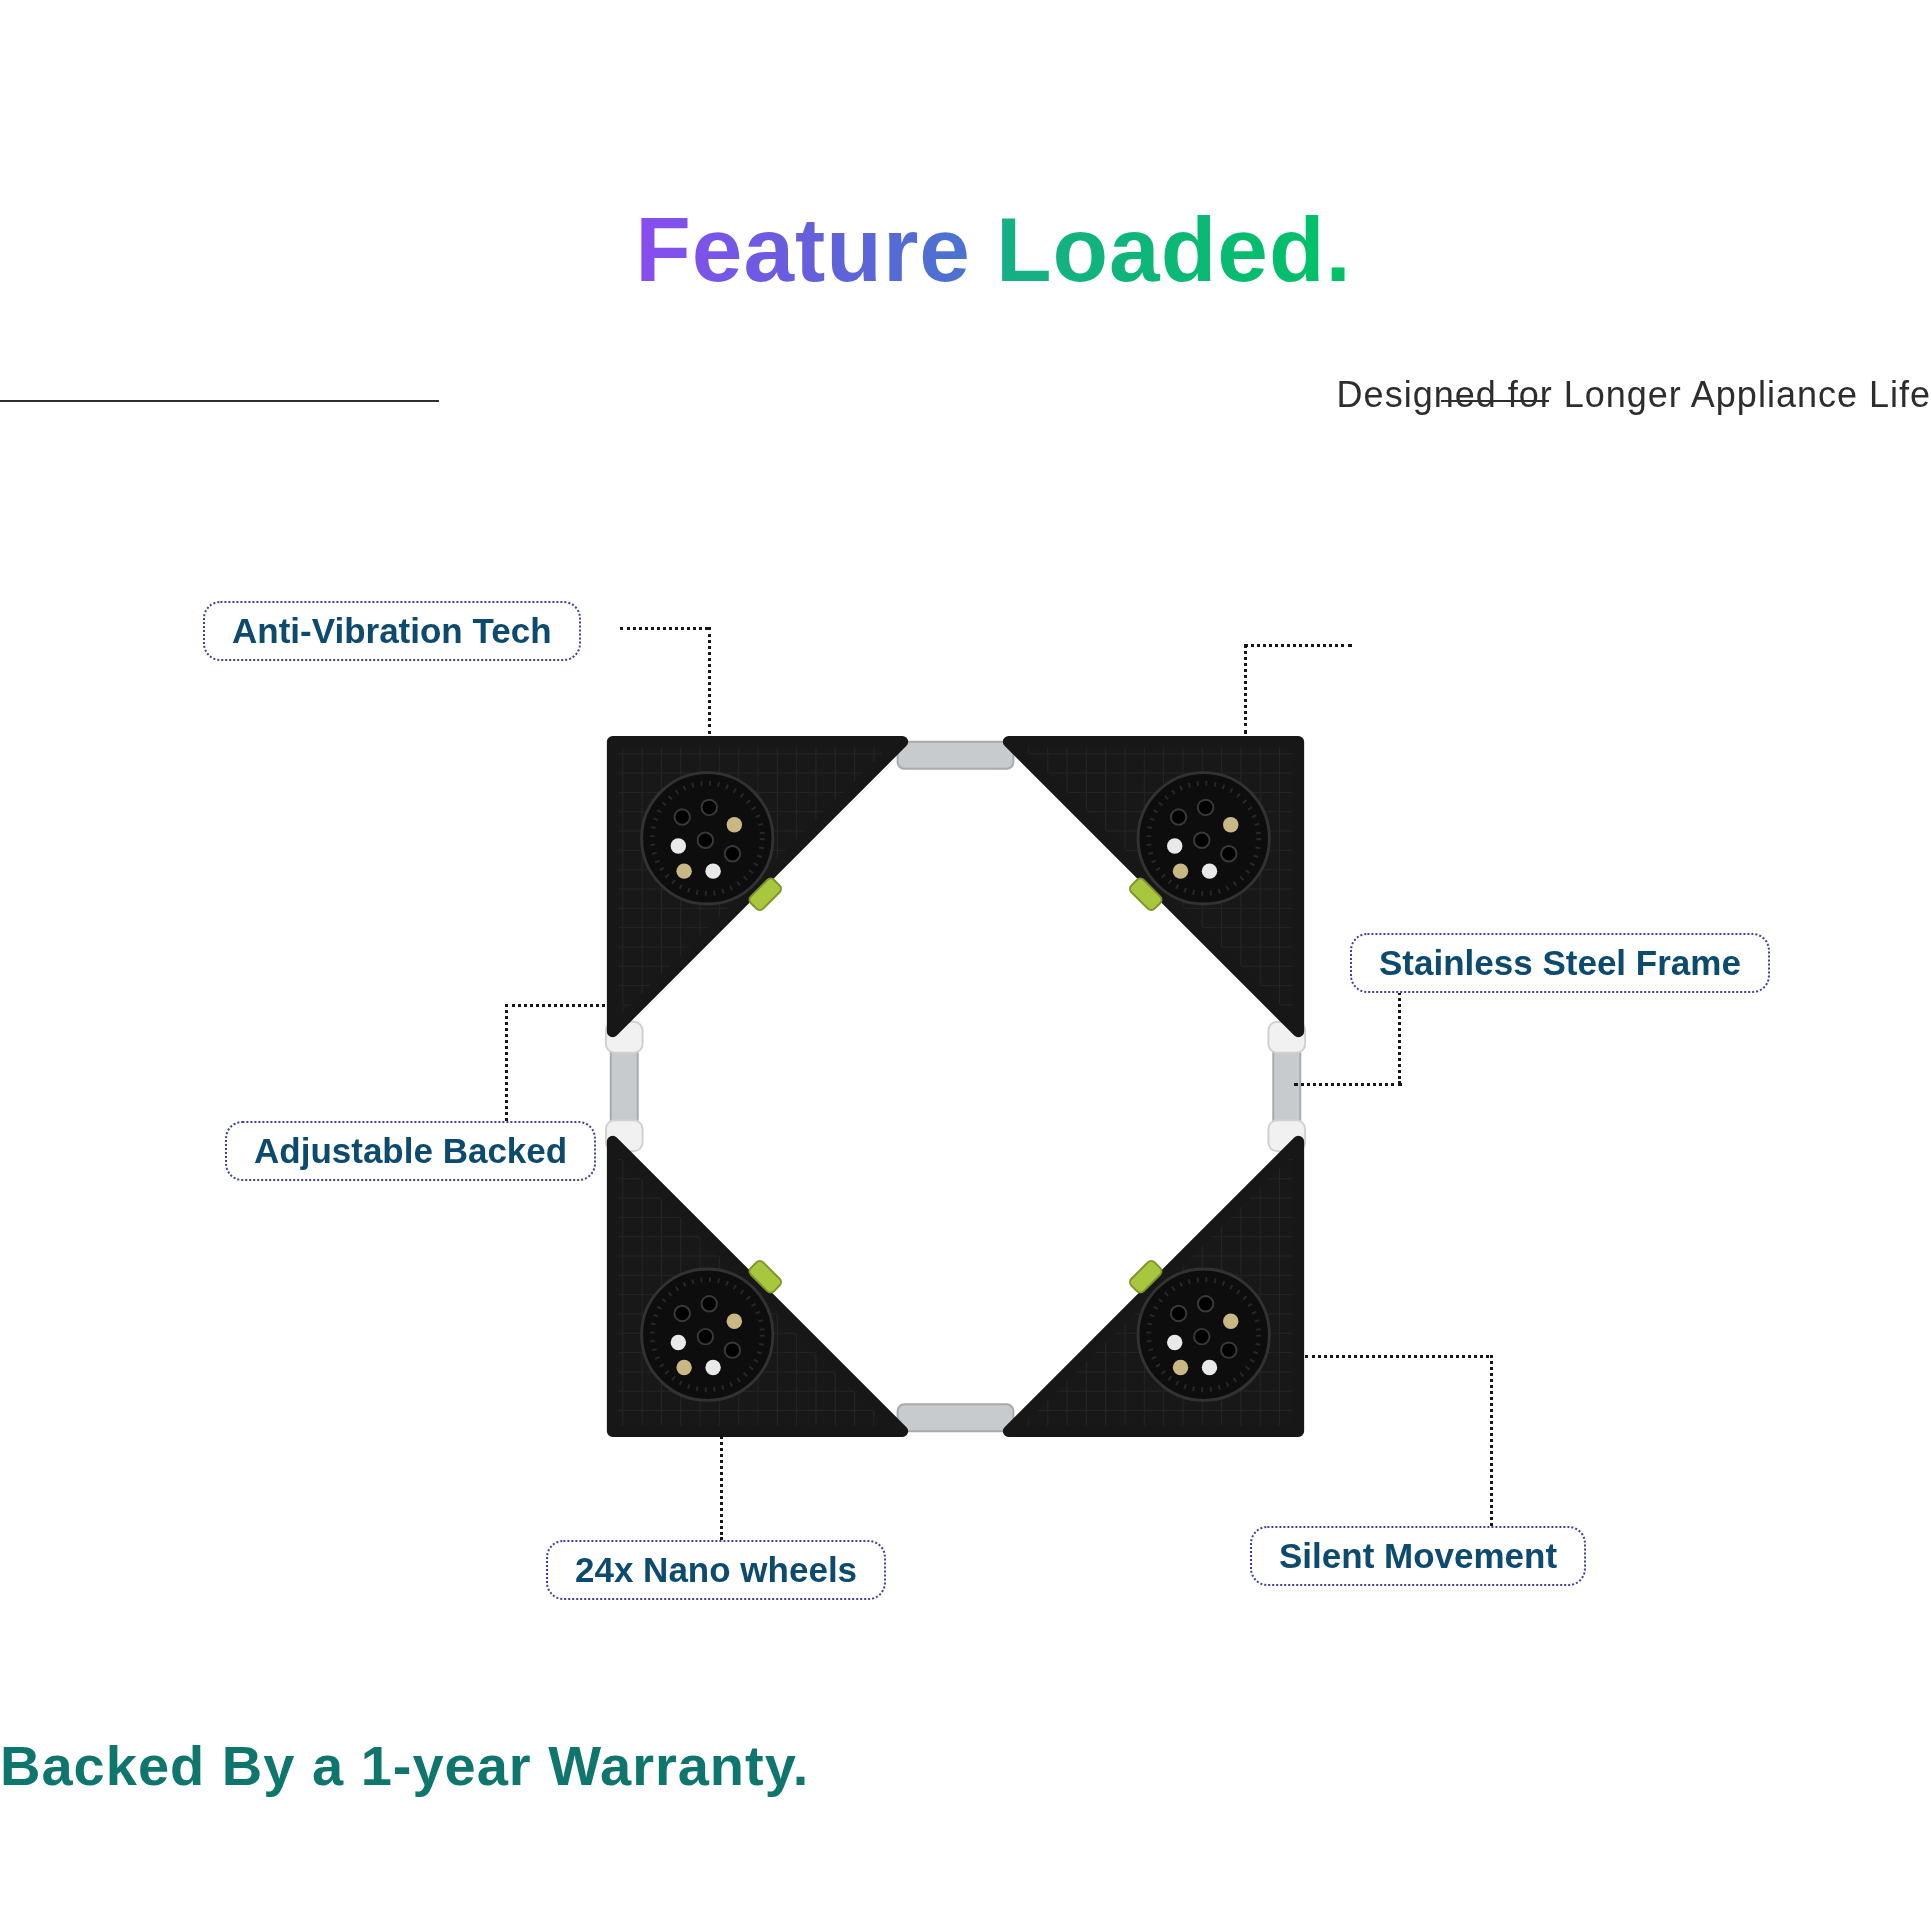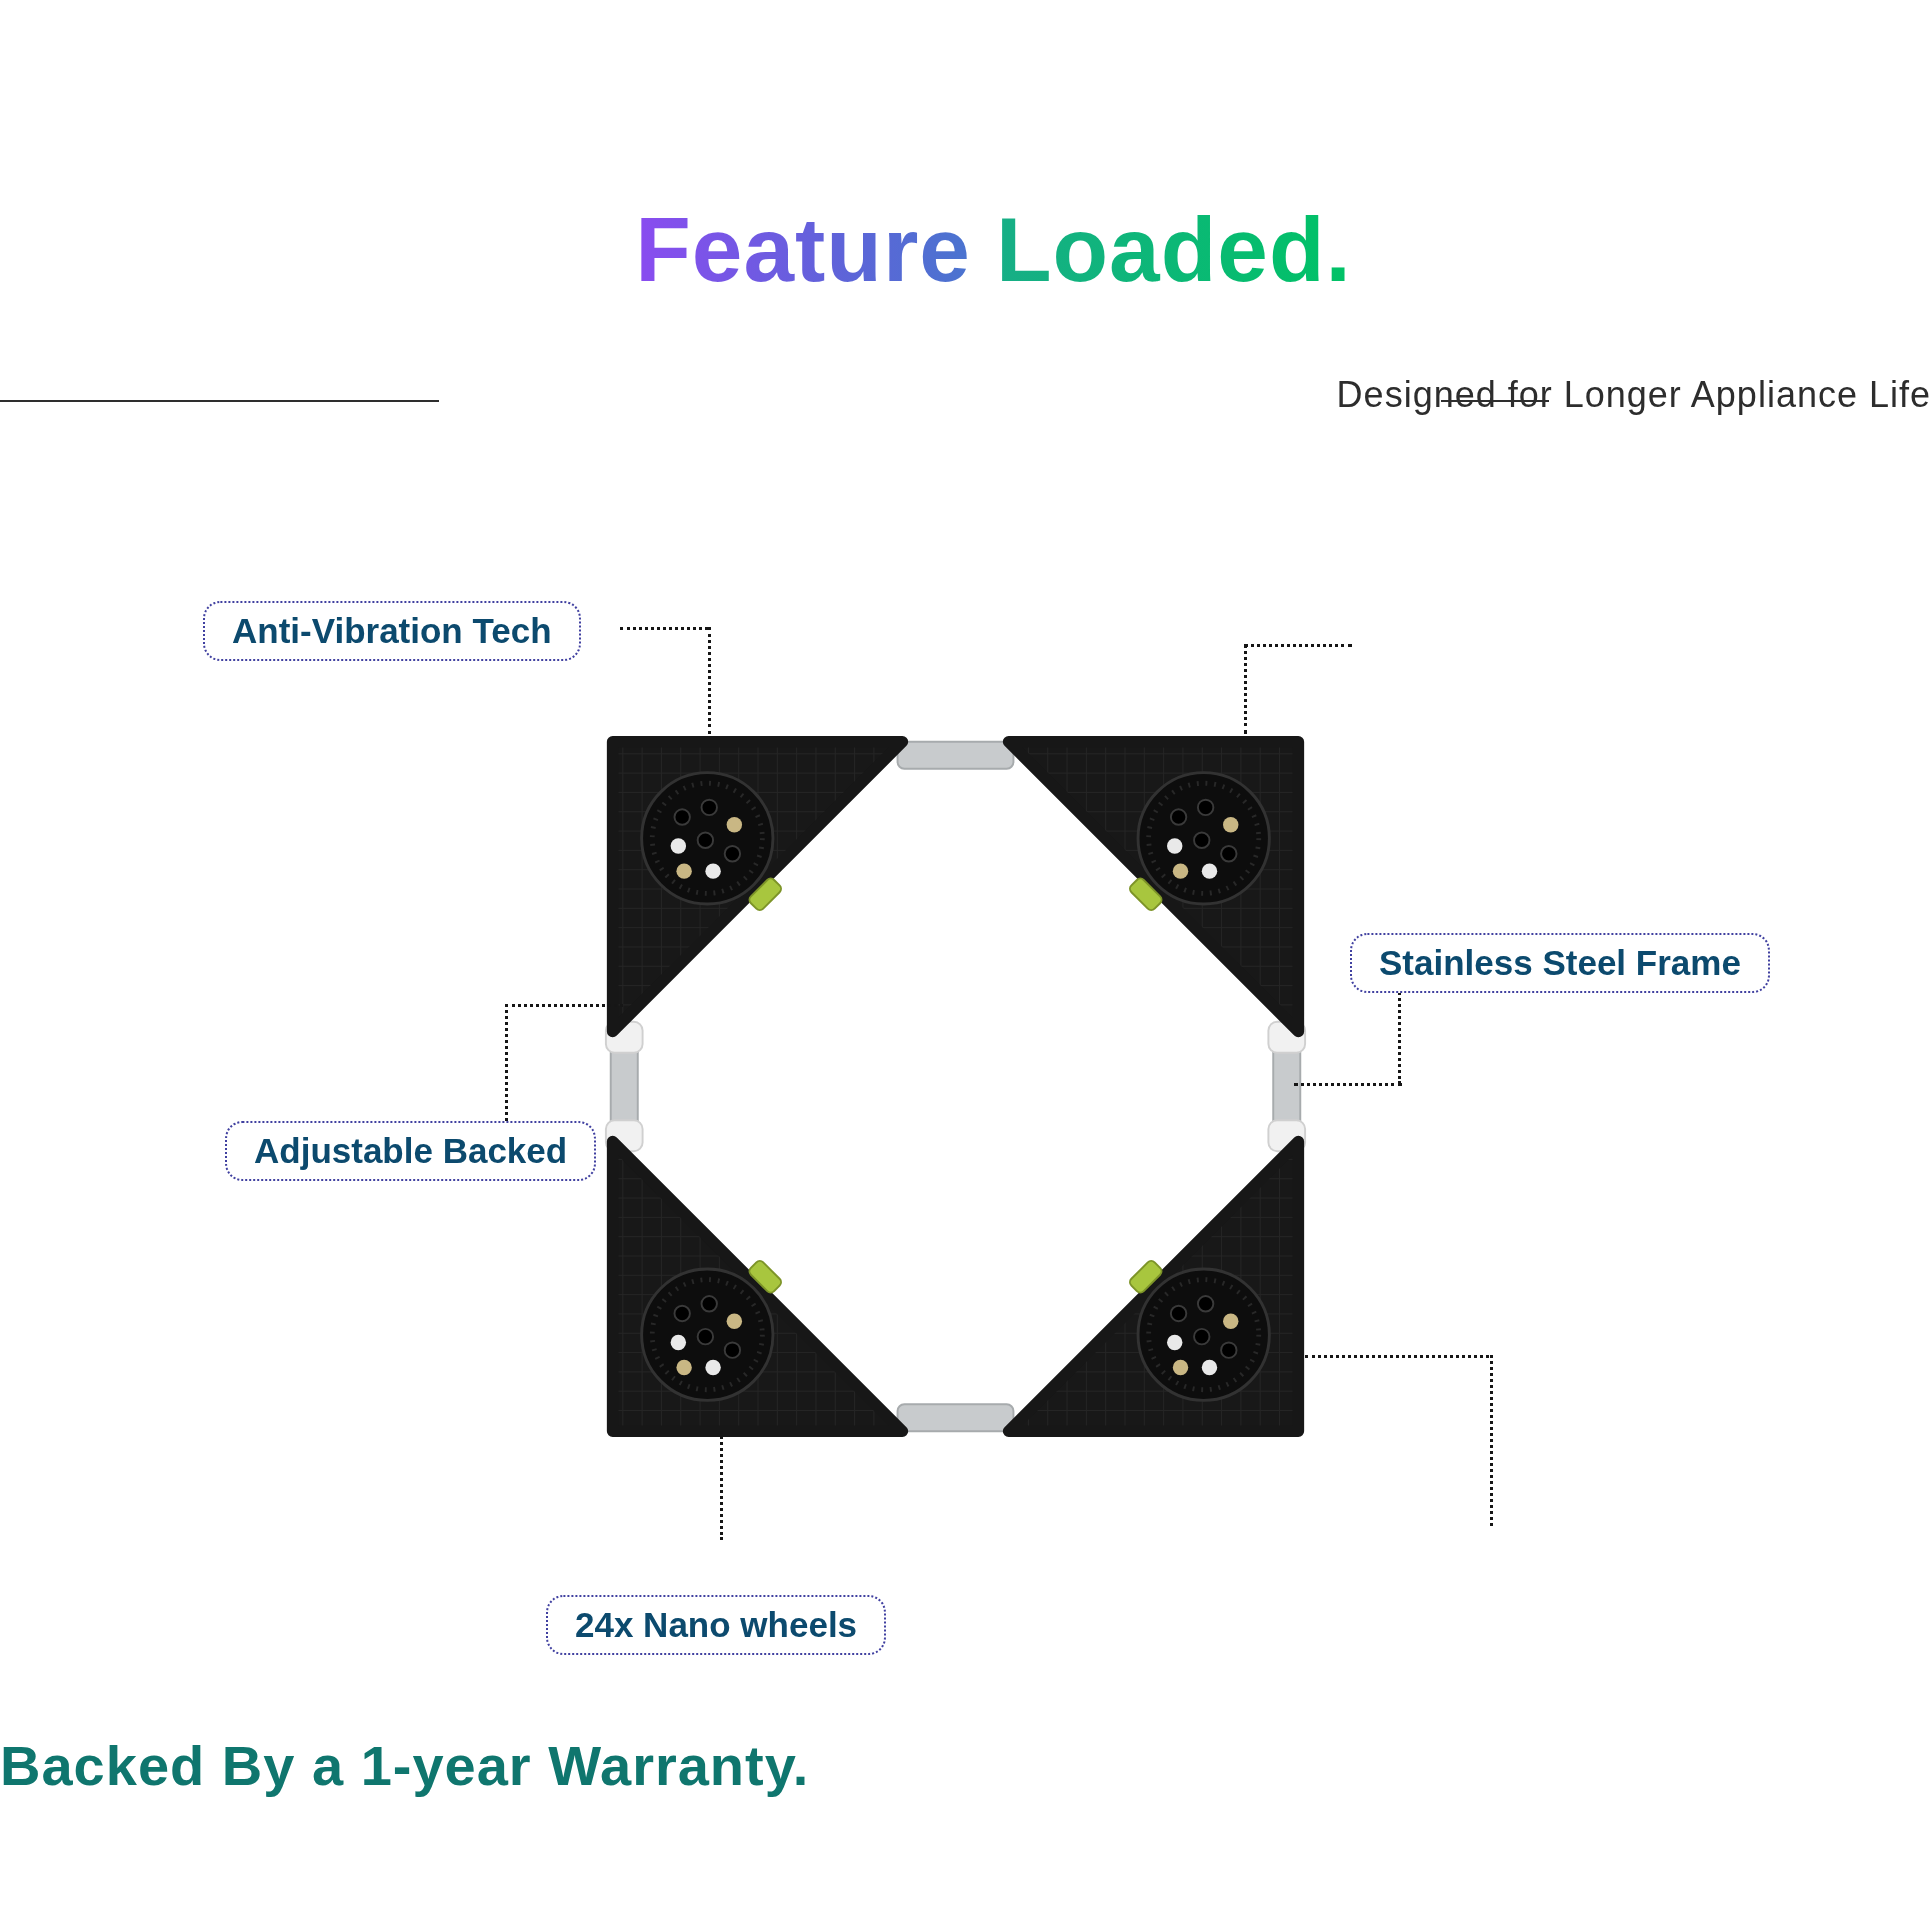--- a/index.html
+++ b/index.html
@@ -73,21 +73,21 @@
     font-size: 35px;
     font-weight: 700;
     color: #0c4a6e;
     white-space: nowrap;
     line-height: 1.1;
   }
   #pill-avt { left: 203px;  top: 601px; }
   #pill-asd { left: 1352px; top: 618px; }
   #pill-ssf { left: 1350px; top: 933px; }
   #pill-al  { left: 225px;  top: 1121px; }
-  #pill-nw  { left: 546px;  top: 1595px; }
+  #pill-nw  { left: 546px;  top: 1540px; }
   #pill-sm  { left: 1250px; top: 1526px; }
 
   
   .conn { position: absolute; }
   .conn.h { height: 0; border-top: 3.9px dotted #161616; }
   .conn.v { width: 0;  border-left: 3.9px dotted #161616; }
 
   #c-avt-h { left: 620px;  top: 627px;  width: 88px; }
   #c-avt-v { left: 708px;  top: 627px;  height: 107px; }
 
@@ -202,17 +202,18 @@
 
   <div class="conn v" id="c-nw-v"></div>
 
   <div class="conn v" id="c-sm-v"></div>
   <div class="conn h" id="c-sm-h"></div>
 
   <div class="pill" id="pill-avt">Anti-Vibration Tech</div>
   <div class="pill" id="pill-ssf">Stainless Steel Frame</div>
   <div class="pill" id="pill-al">Adjustable Backed</div>
   <div class="pill" id="pill-nw">24x Nano wheels</div>
+  <div class="pill" id="pill-sm">Silent Movement</div>
 
   <div class="footer">Backed By a 1-year Warranty.</div>
 
 </div>
 
 
 </body></html>

